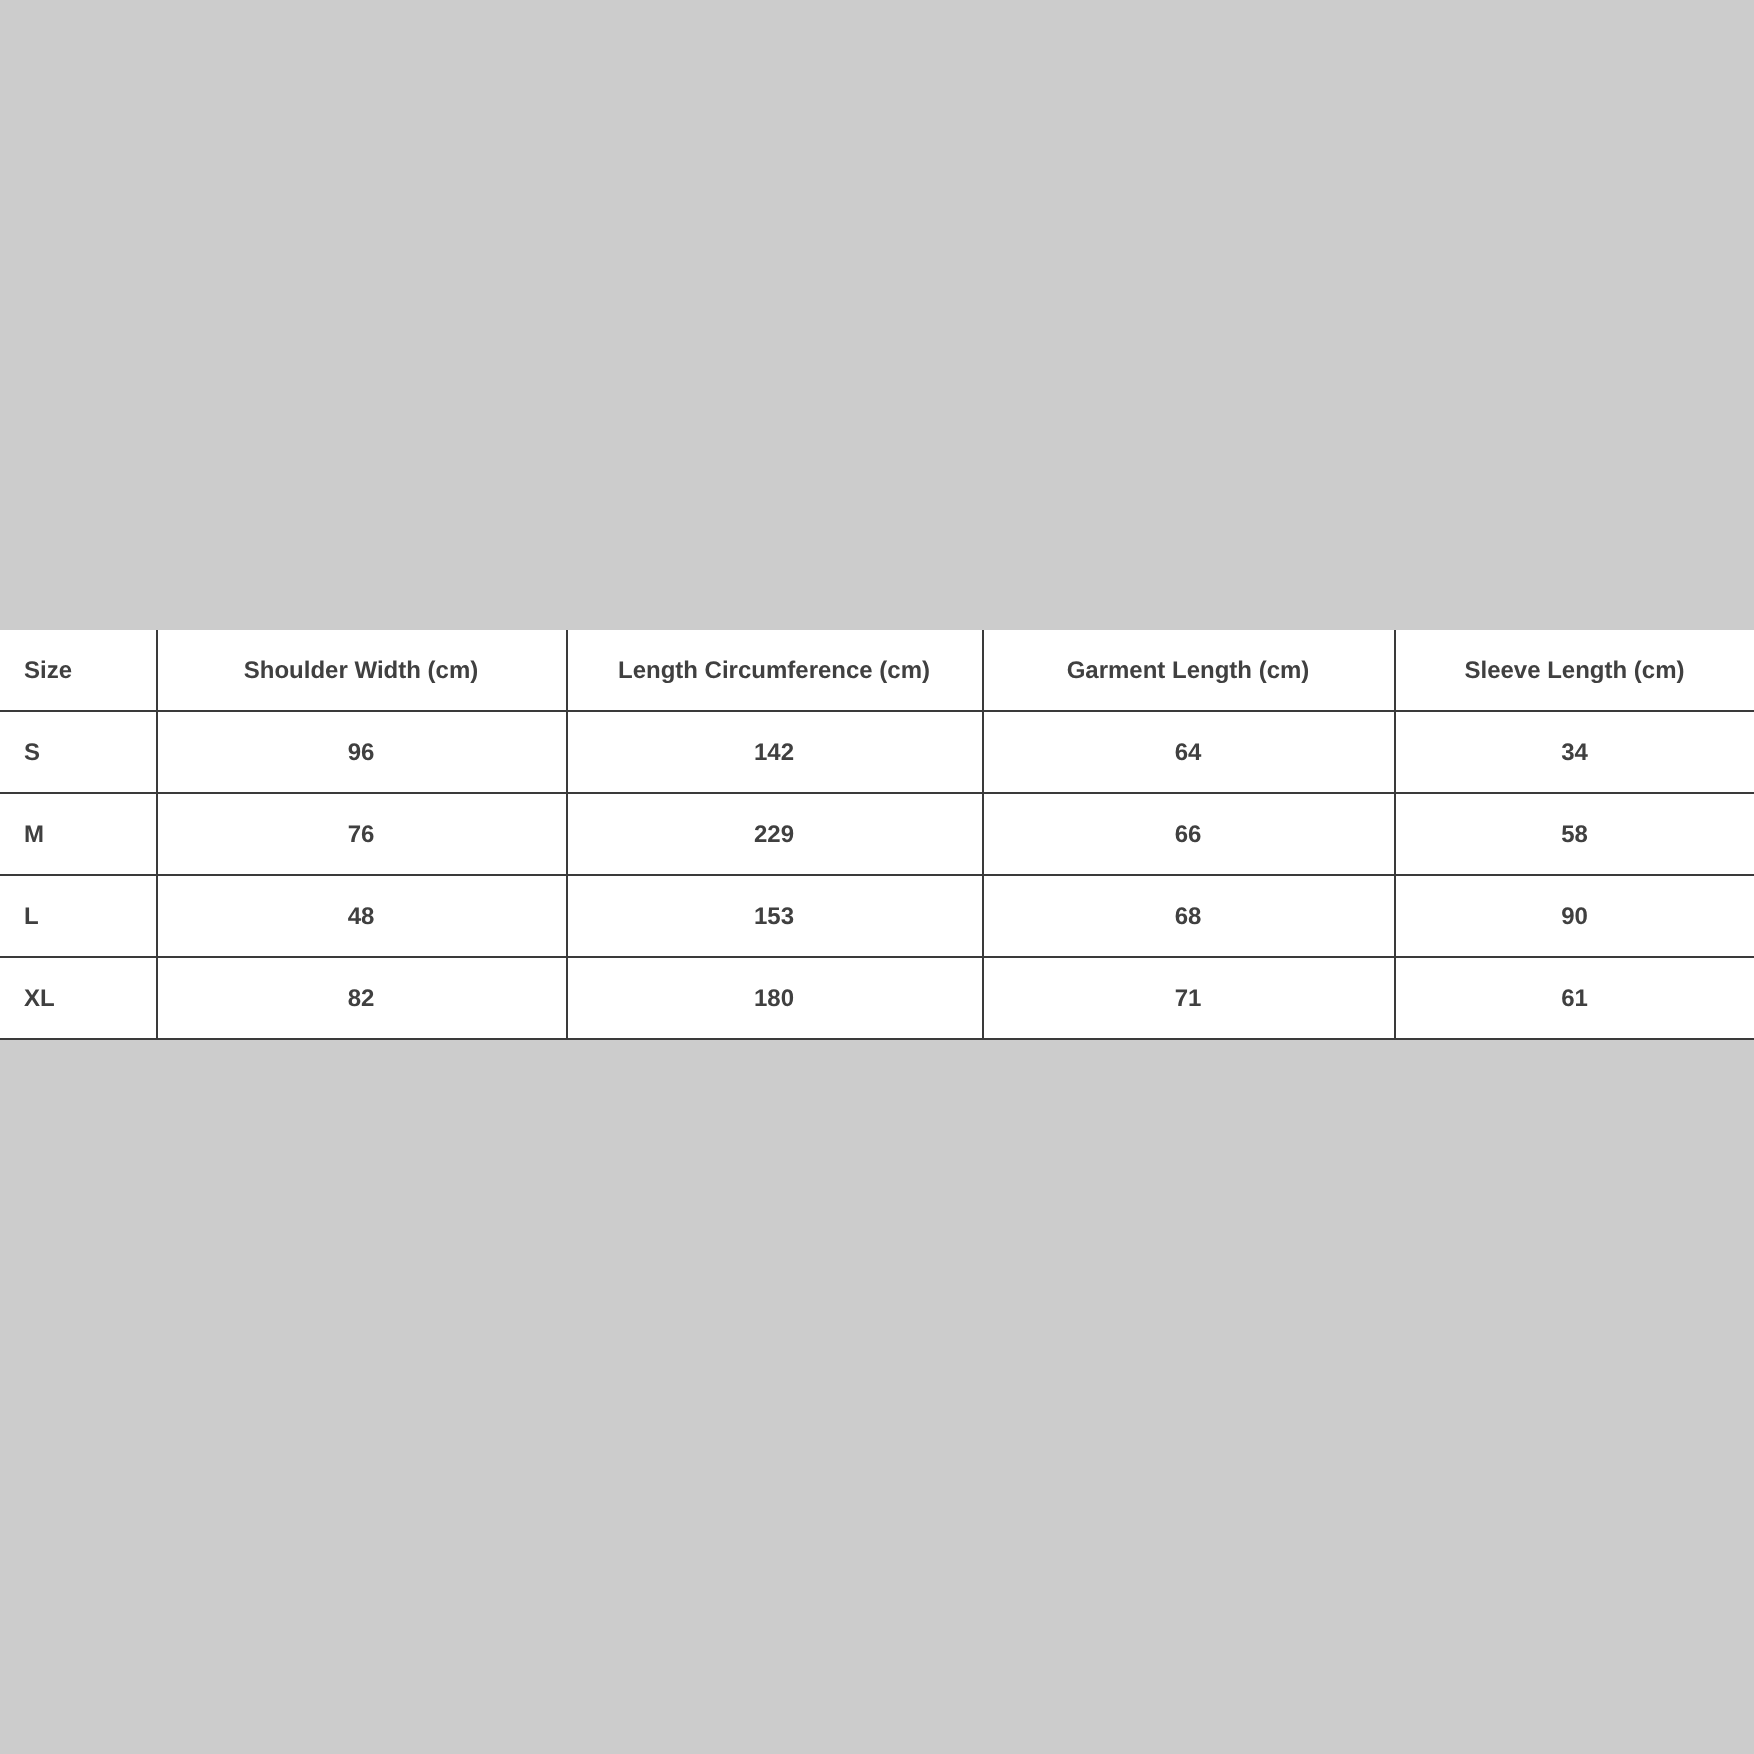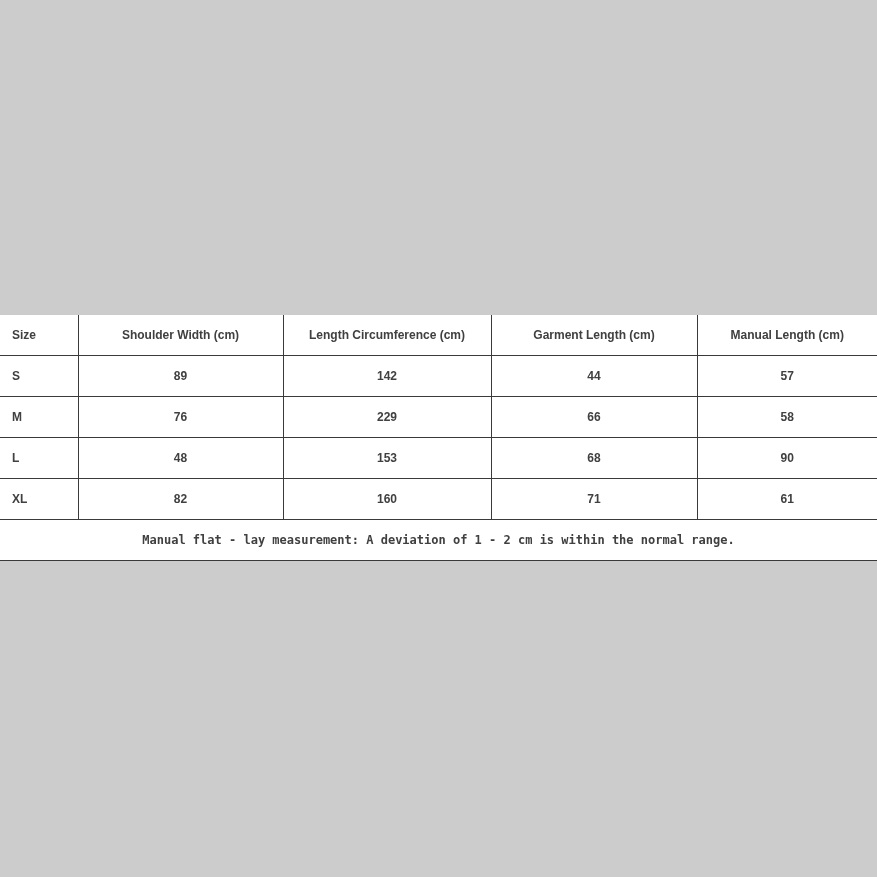--- a/index.html
+++ b/index.html
@@ -86,50 +86,47 @@
         <col class="c2">
         <col class="c3">
         <col class="c4">
     </colgroup>
     <thead>
       <tr>
         <th class="size-head">Size</th>
         <th>Shoulder Width (cm)</th>
         <th>Length Circumference (cm)</th>
         <th>Garment Length (cm)</th>
-        <th>Manual Length (cm)</th>
+        <th>Sleeve Length (cm)</th>
       </tr>
     </thead>
     <tbody>
       <tr>
         <td class="size-cell">S</td>
-        <td>89</td>
+        <td>96</td>
         <td>142</td>
-        <td>44</td>
-        <td>57</td>
+        <td>64</td>
+        <td>34</td>
       </tr>
       <tr>
         <td class="size-cell">M</td>
         <td>76</td>
         <td>229</td>
         <td>66</td>
         <td>58</td>
       </tr>
       <tr>
         <td class="size-cell">L</td>
         <td>48</td>
         <td>153</td>
         <td>68</td>
         <td>90</td>
       </tr>
       <tr>
         <td class="size-cell">XL</td>
         <td>82</td>
-        <td>160</td>
+        <td>180</td>
         <td>71</td>
         <td>61</td>
-      </tr>
-      <tr class="note-row">
-        <td colspan="5">Manual flat - lay measurement: A deviation of 1 - 2 cm is within the normal range.</td>
       </tr>
     </tbody>
   </table>
 </div>
 
 </body></html>

